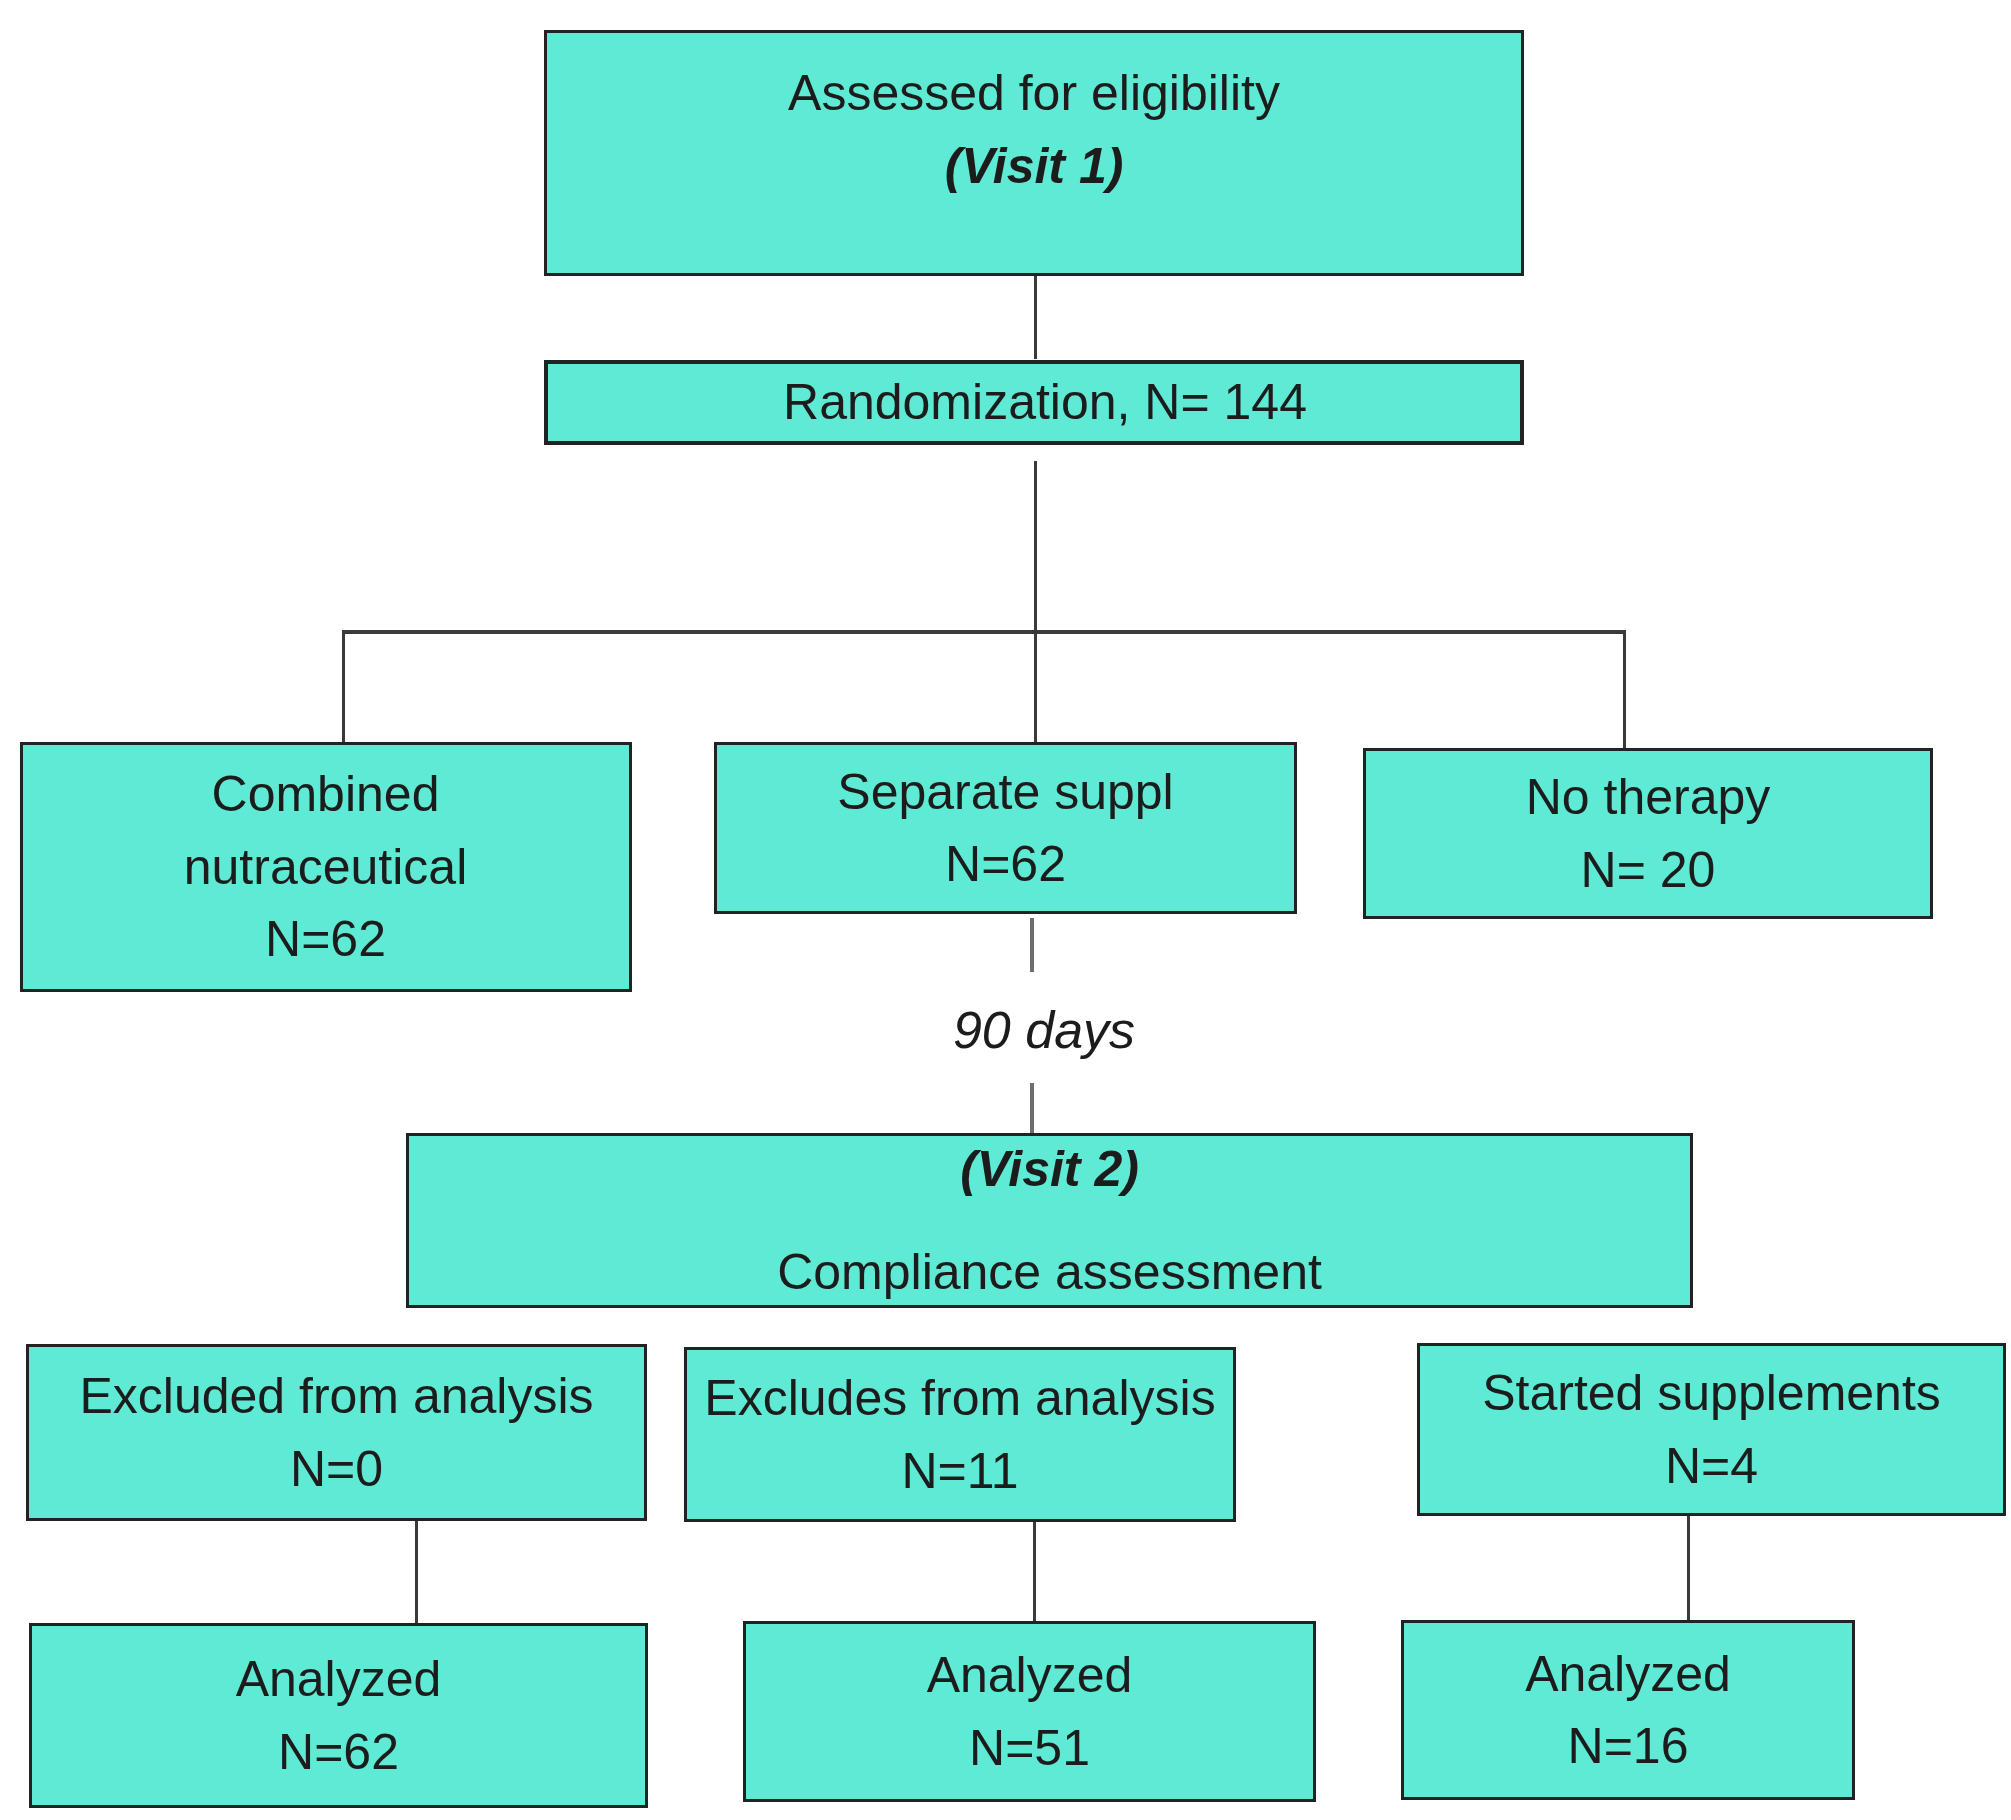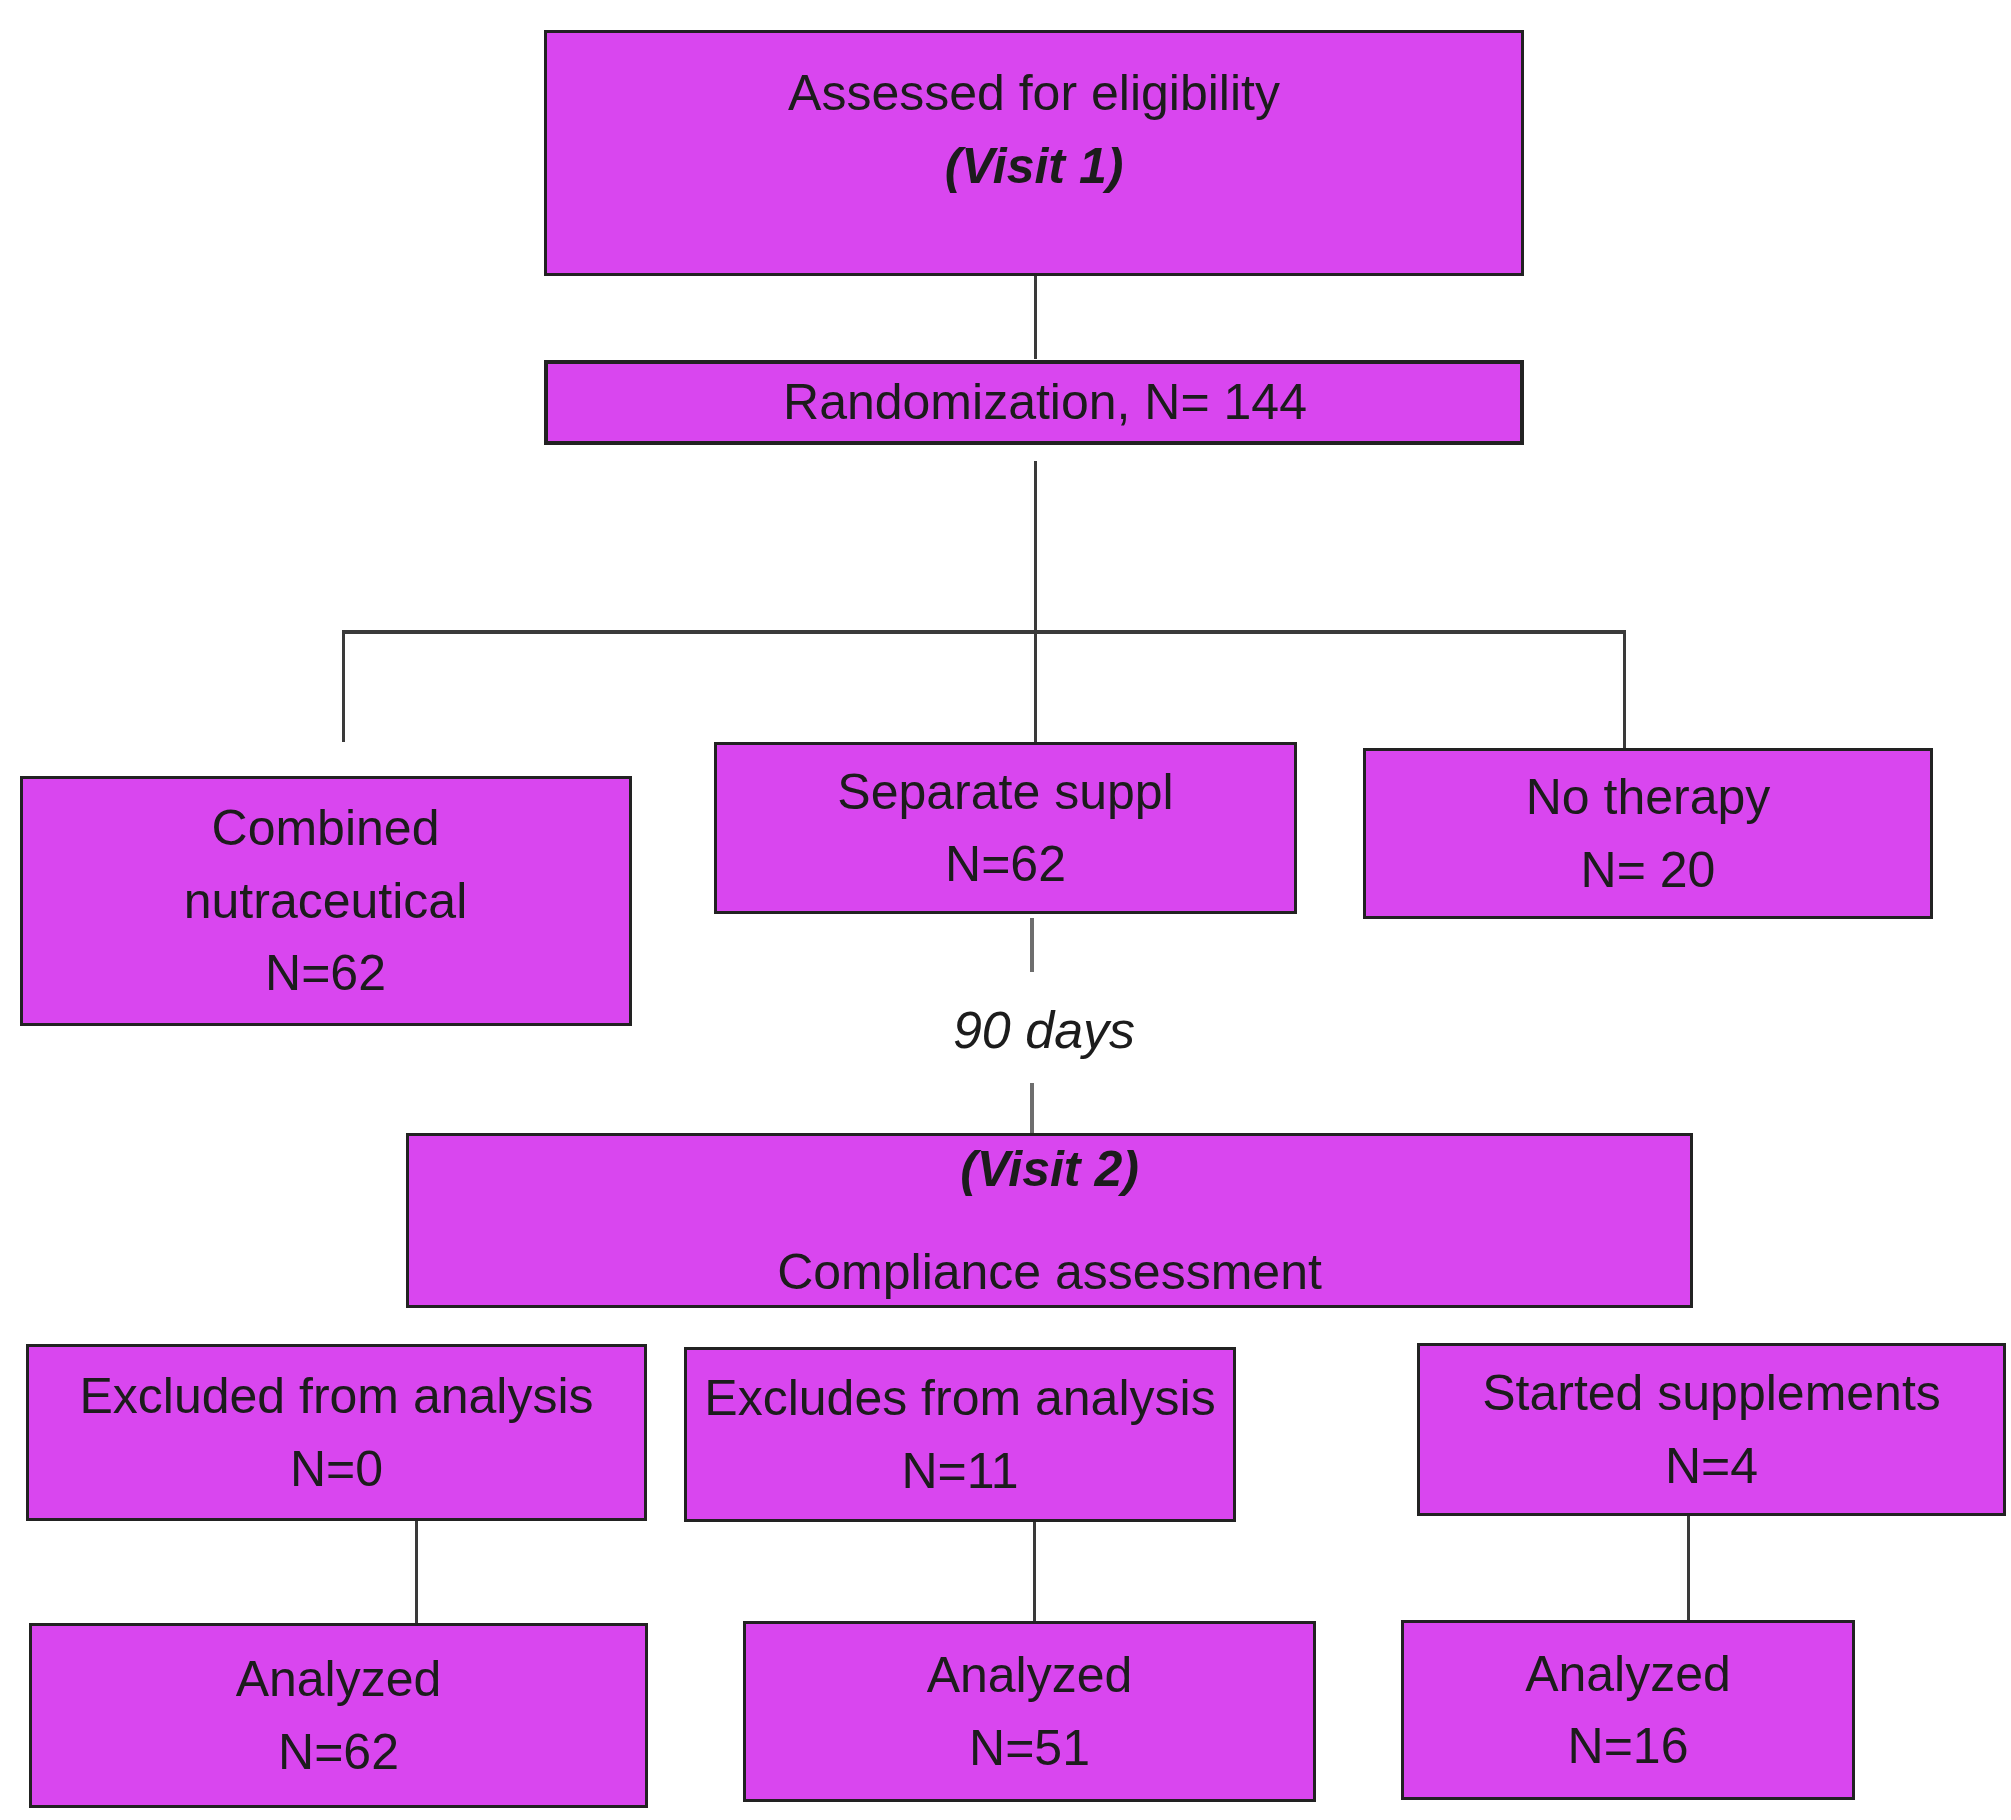--- a/index.html
+++ b/index.html
@@ -13,21 +13,21 @@
     height: 1821px;
     background: #ffffff;
     font-family: "Liberation Sans", sans-serif;
     color: #1c1c1c;
     overflow: hidden;
   }
   .box {
     position: absolute;
     box-sizing: border-box;
     border: 3.7px solid #222222;
-    background: #d946ef;
+    background: #5eead4;
     display: flex;
     flex-direction: column;
     align-items: center;
     justify-content: center;
     text-align: center;
     font-size: 50px;
     line-height: 1.45;
   }
   .box.top-align {
     justify-content: flex-start;
@@ -50,21 +50,21 @@
     font-style: italic;
     font-weight: 500;
     transform: translateX(-50%);
     white-space: nowrap;
     margin-left: 28px;
   }
 
   
   #eligibility   { left: 544px;  top: 30px;   width: 980px; height: 246px; }
   #randomization { left: 544px;  top: 360px;  width: 980px; height: 85px; border-width: 4.6px; padding-left: 22px; }
-  #combined      { left: 19.5px;   top: 776px;  width: 612px;  height: 250px; }
+  #combined      { left: 19.5px;   top: 742px;  width: 612px;  height: 250px; }
   #separate      { left: 714px;  top: 742px;  width: 583px;  height: 172px; }
   #notherapy     { left: 1363px; top: 748px;  width: 570px;  height: 171px; }
   #visit2        { left: 406px;  top: 1133px; width: 1287px; height: 175px; gap: 30px; }
   #excluded-left { left: 26px;   top: 1344px; width: 621px;  height: 177px; }
   #excluded-mid  { left: 684px;  top: 1347px; width: 552px;  height: 175px; }
   #started       { left: 1417px; top: 1343px; width: 589px;  height: 173px; }
   #analyzed-left { left: 29px;   top: 1623px; width: 619px;  height: 185px; }
   #analyzed-mid  { left: 743px;  top: 1621px; width: 573px;  height: 181px; }
   #analyzed-right{ left: 1401px; top: 1620px; width: 454px;  height: 180px; }
 

